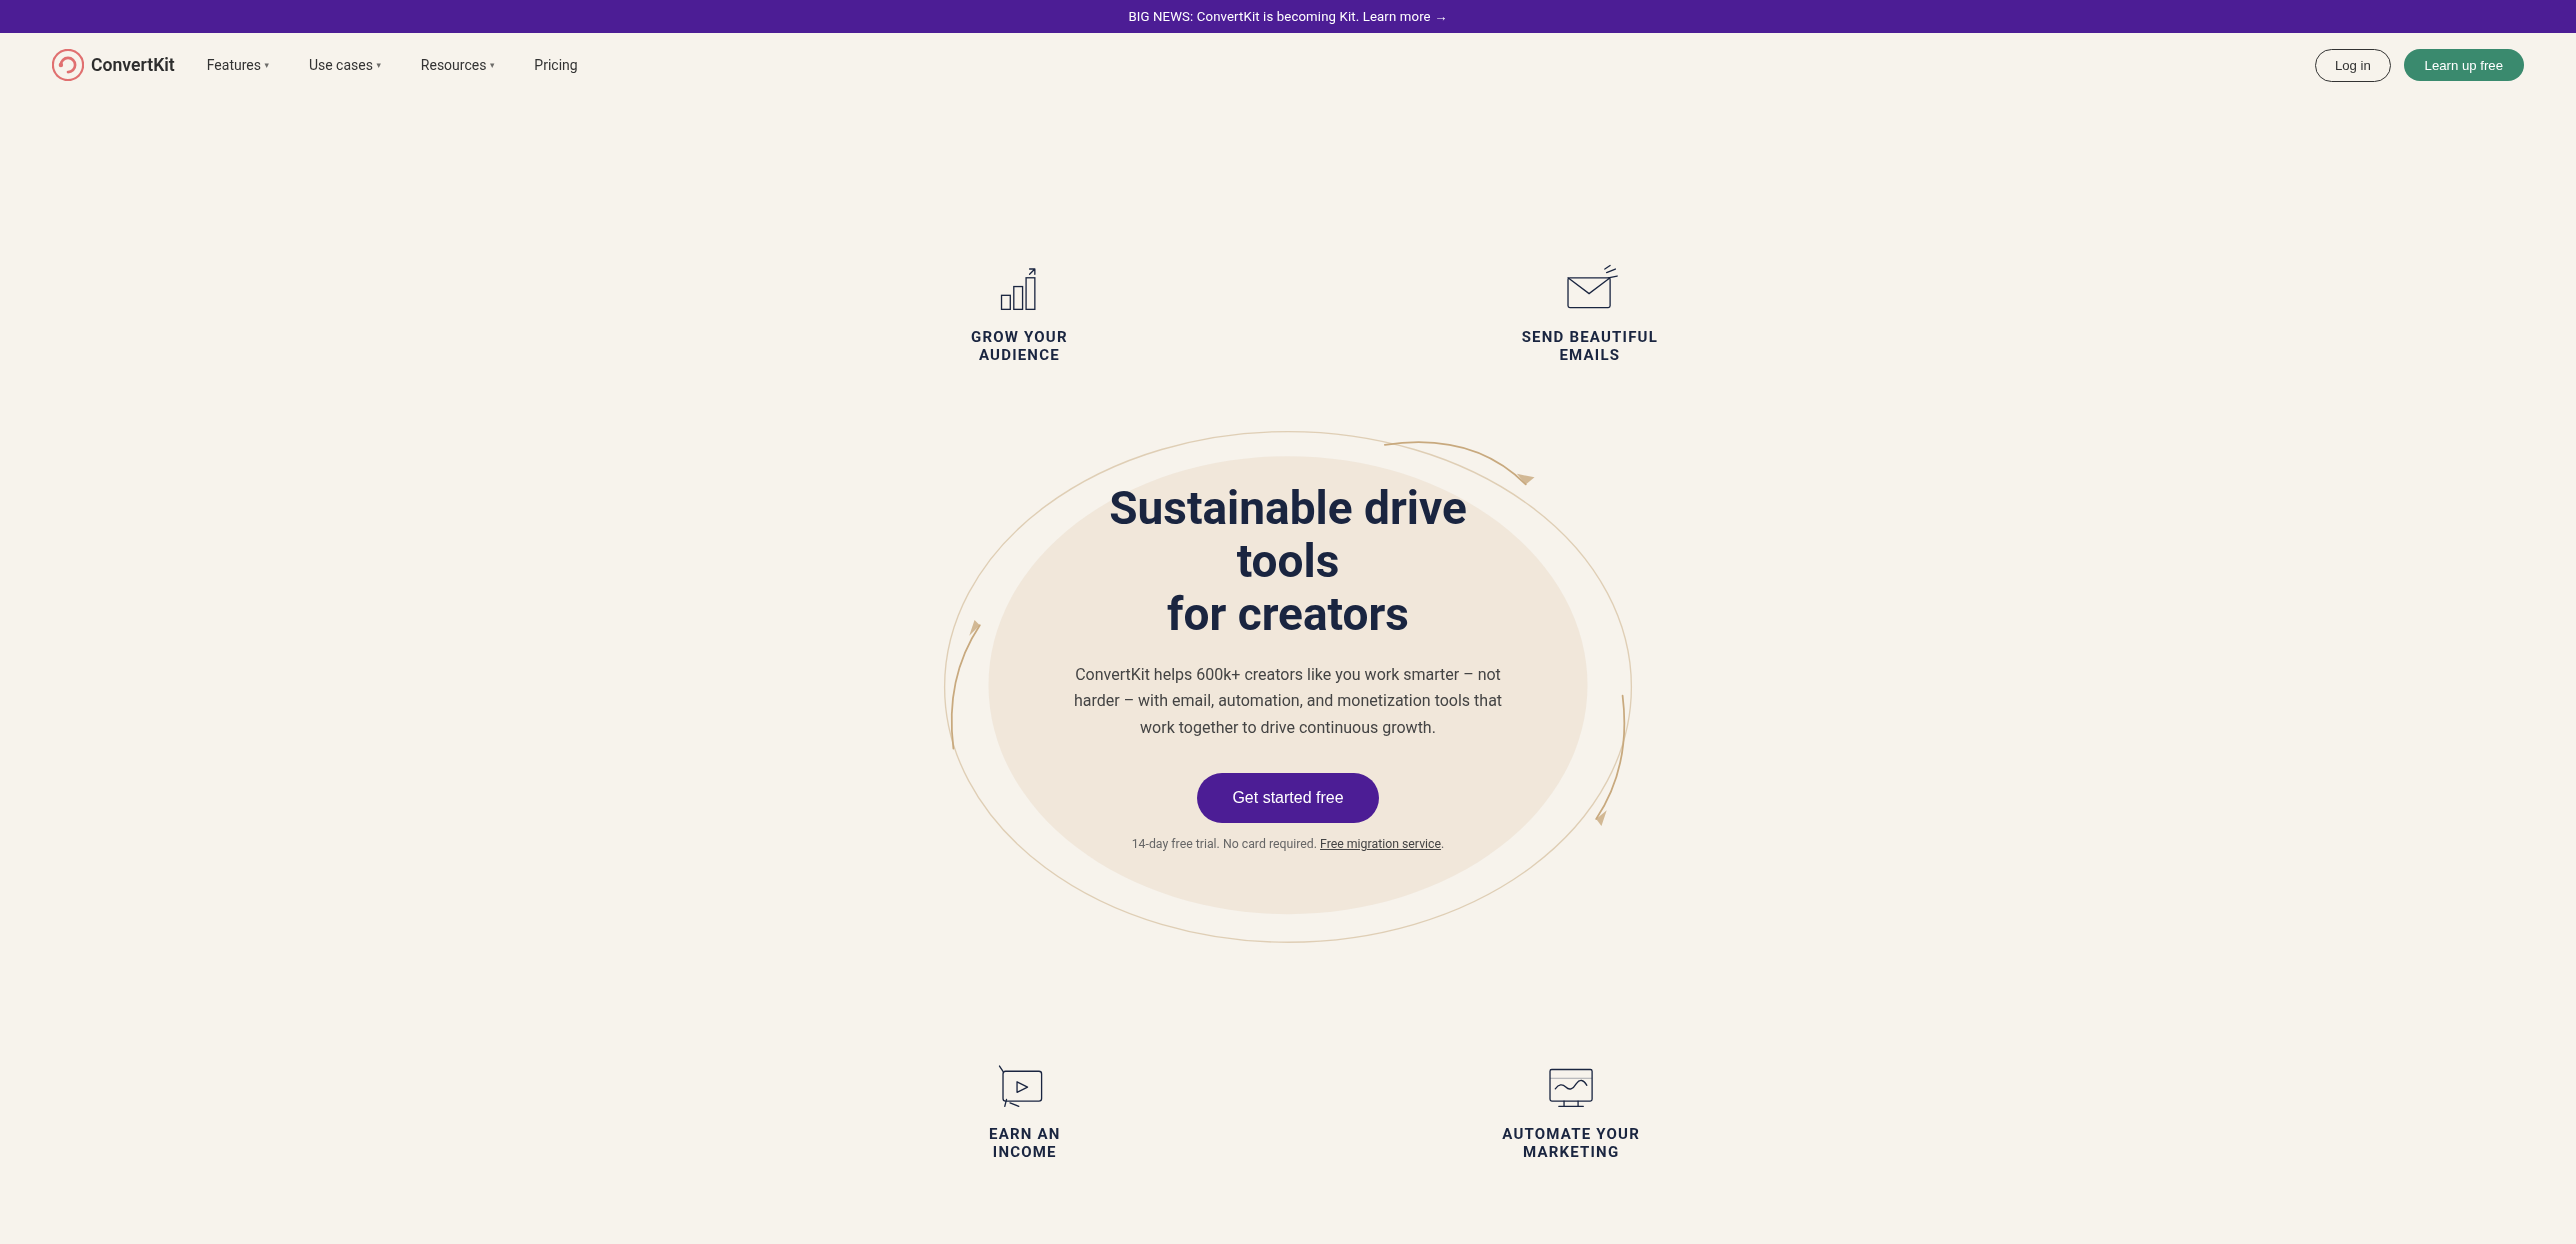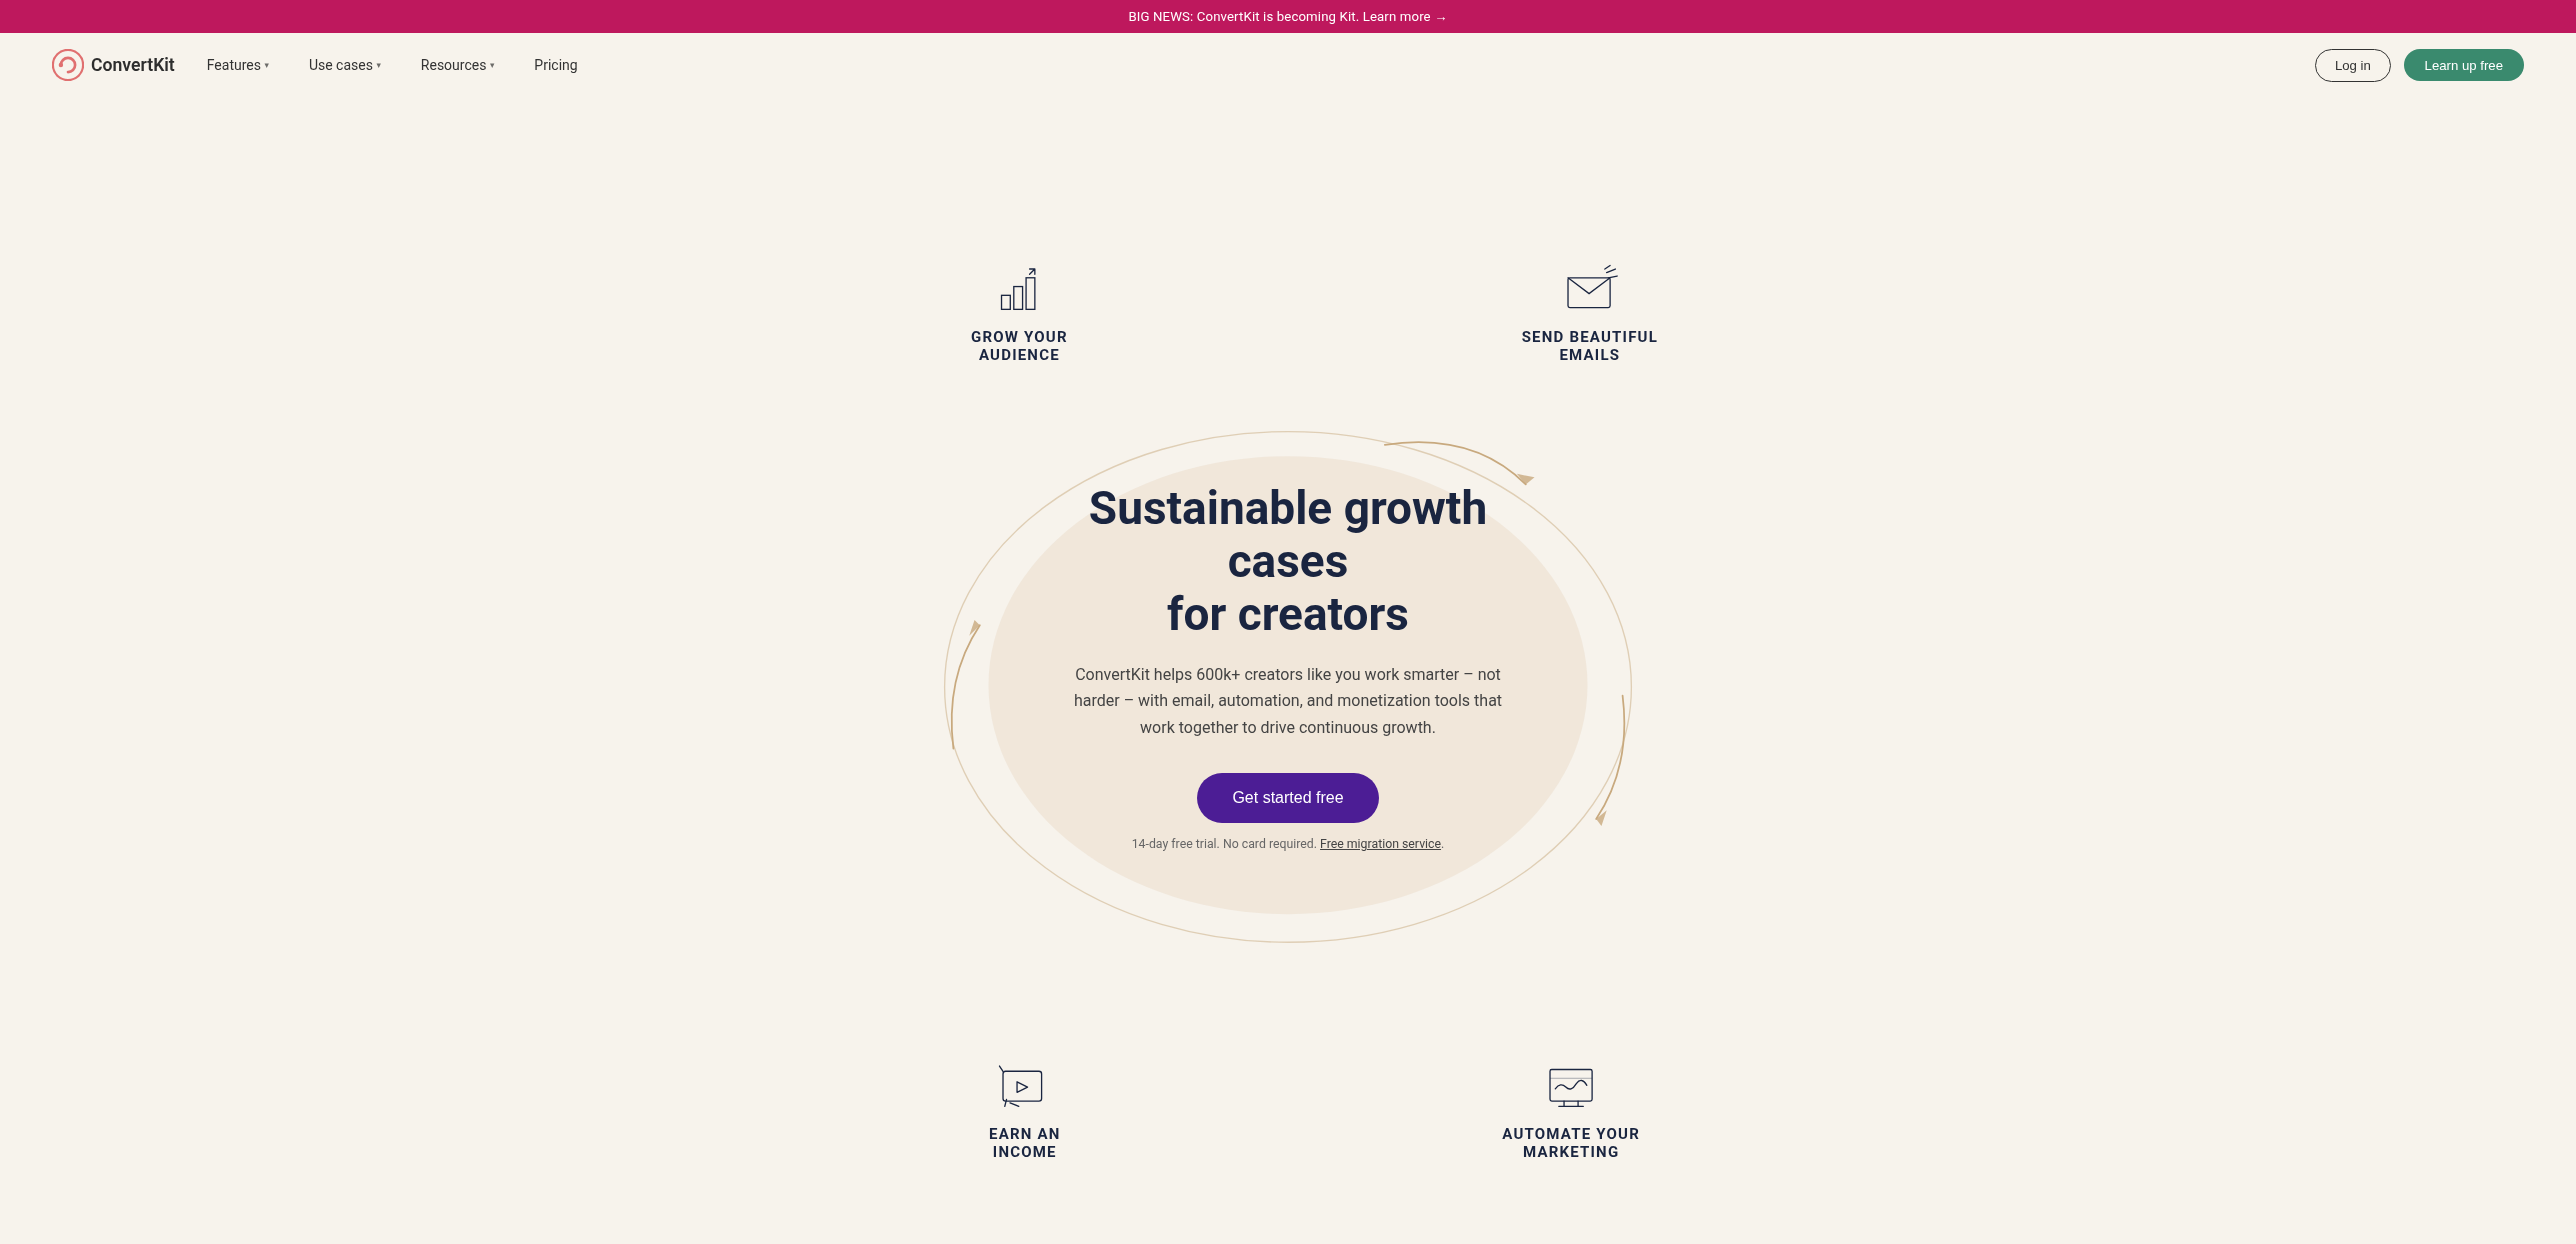--- a/index.html
+++ b/index.html
@@ -5,21 +5,21 @@
     * { margin: 0; padding: 0; box-sizing: border-box; }
     body {
       font-family: -apple-system, BlinkMacSystemFont, 'Segoe UI', Roboto, sans-serif;
       background-color: #f7f3ec;
       min-height: 100vh;
       overflow-x: hidden;
     }
 
     
     #announcement-banner {
-      background-color: #be185d;
+      background-color: #4c1d95;
       color: white;
       text-align: center;
       padding: 8.8px 17.6px;
       font-size: 13.2px;
       letter-spacing: 0.01em;
     }
     #announcement-banner a {
       color: white;
       text-decoration: none;
     }
@@ -279,21 +279,21 @@
 
     <path d="M 790 320 Q 800 400 760 460" stroke="#c8a97e" stroke-width="2" fill="none" stroke-linecap="round"></path>
     <polygon points="760,460 772,450 766,468" fill="#c8a97e" opacity="0.8"></polygon>
 
     <path d="M 30 380 Q 20 300 60 240" stroke="#c8a97e" stroke-width="2" fill="none" stroke-linecap="round"></path>
     <polygon points="60,240 48,252 54,234" fill="#c8a97e" opacity="0.8"></polygon>
   </svg>
 
   <div class="hero-content">
     <h1>
-      <span>Sustainable growth cases</span><br>
+      <span>Sustainable drive tools</span><br>
       <span>for creators</span>
     </h1>
     <p>ConvertKit helps 600k+ creators like you work smarter – not harder – with email, automation, and monetization tools that work together to drive continuous growth.</p>
     <button class="btn-get-started">Get started free</button>
     <div class="hero-fine-print">
       <span>14-day free trial. No card required.</span>
       <a href="#">Free migration service</a><span>.</span>
     </div>
   </div>
 

